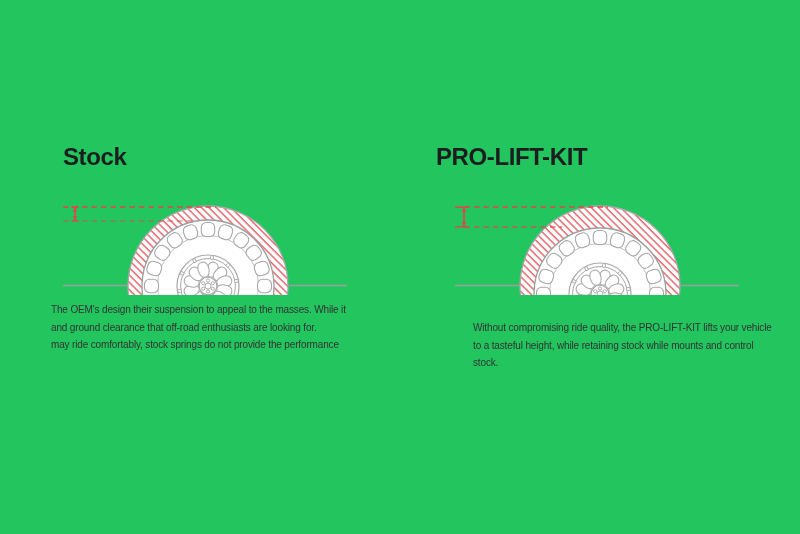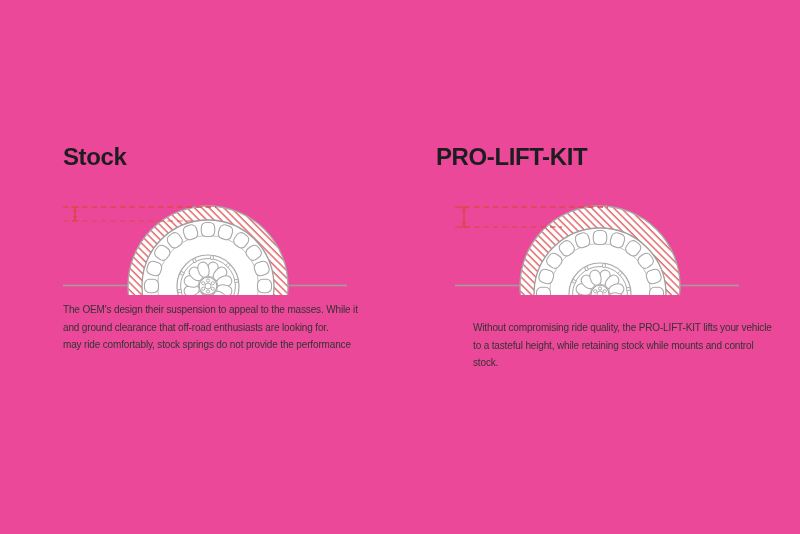--- a/index.html
+++ b/index.html
@@ -1,31 +1,31 @@
 <!DOCTYPE html>
 <html><head>
 <meta charset="utf-8">
 <style>
   html,body{margin:0;padding:0;background:#fff;}
   .page{
-    position:relative;width:800px;height:534px;background:#ec4899;overflow:hidden;
+    position:relative;width:800px;height:534px;background:#22c55e;overflow:hidden;
     font-family:"Liberation Sans", sans-serif;
   }
   .panel-title{
     position:absolute;top:143px;font-size:24px;font-weight:700;color:#1d1d1f;
     letter-spacing:-0.4px;white-space:nowrap;
   }
   .panel-title.stock{left:63px;}
   .panel-title.prolift{left:436px;}
   .illus{position:absolute;left:0;top:195px;}
   .desc{
     position:absolute;top:301px;width:330px;font-size:10px;line-height:17.5px;
     color:#333333;letter-spacing:-0.15px;
   }
-  .desc.stock{left:63px;}
+  .desc.stock{left:51px;}
   .desc.prolift{left:473px;margin-top:18px;}
   .desc div{white-space:nowrap;}
 </style>
 </head>
 <body>
 
 <div class="page">
 
   <div class="panel-title stock">Stock</div>
   <div class="panel-title prolift">PRO-LIFT-KIT</div>

